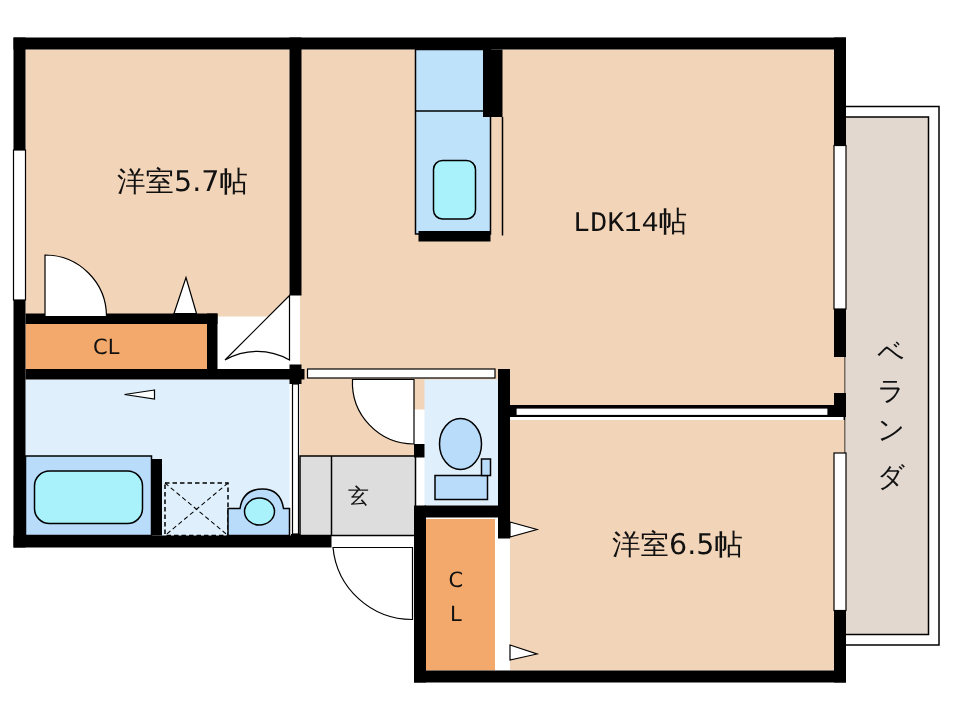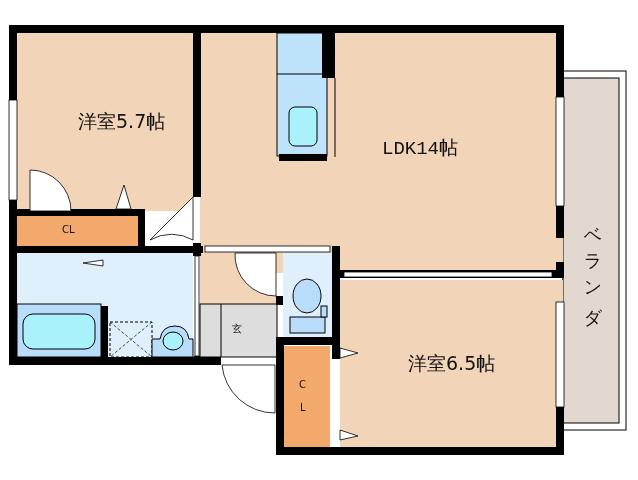--- a/index.html
+++ b/index.html
@@ -1,20 +1,20 @@
 <!DOCTYPE html>
 <html><head>
 <meta charset="utf-8">
 <style>
   html, body { margin:0; padding:0; background:#ffffff; }
   body { width:638px; height:480px; overflow:hidden; position:relative; font-family:"DejaVu Sans", "Liberation Sans", sans-serif; }
   #plan { position:absolute; left:0; top:0; }
   .lbl { position:absolute; color:#111; white-space:nowrap; line-height:1; }
   .room-lbl { font-size:19px; }
-  .small-lbl { font-size:10px; }
+  .small-lbl { font-size:14px; }
   .vert { writing-mode: vertical-rl; letter-spacing:6px; font-size:18px; }
 </style>
 </head>
 <body>
 
 <svg id="plan" width="638" height="480" viewBox="0 0 638 480" xmlns="http://www.w3.org/2000/svg">
 
   <g>
     <rect x="563" y="71" width="63" height="359" fill="#ffffff" stroke="#000" stroke-width="1"></rect>
     <rect x="563" y="78" width="56" height="345" fill="#e2d8d0" stroke="#000" stroke-width="1"></rect>

